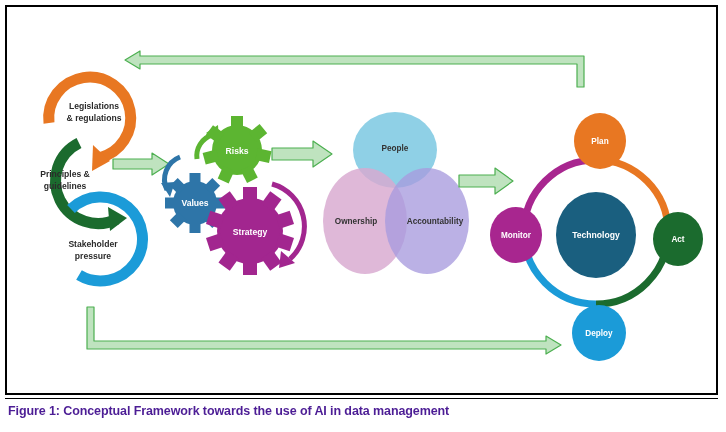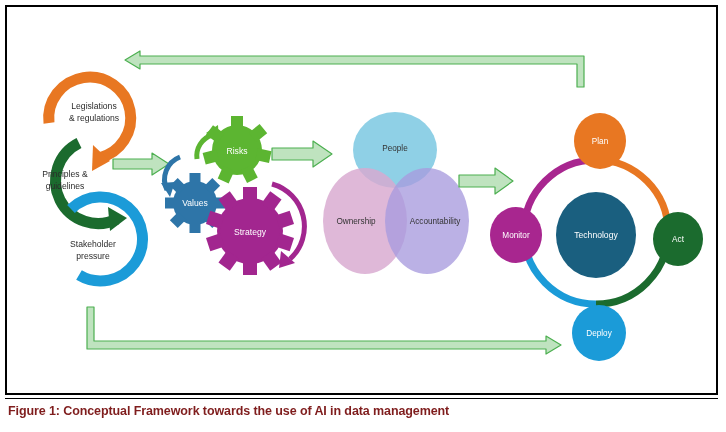--- a/index.html
+++ b/index.html
@@ -22,20 +22,21 @@
   #figure-frame {
     position: absolute;
     left: 5px;
     top: 5px;
     width: 713px;
     height: 390px;
     border: 2px solid #000000;
     box-sizing: border-box;
     background: #ffffff;
     overflow: hidden;
+    font-weight: bold;
   }
   #diagram-svg {
     position: absolute;
     left: 0;
     top: 0;
   }
   #caption-rule {
     position: absolute;
     left: 5px;
     top: 398px;
@@ -43,21 +44,21 @@
     height: 0;
     border-top: 1px solid #000000;
   }
   #figure-caption {
     position: absolute;
     left: 8px;
     top: 404px;
     width: 710px;
     font-size: 12.5px;
     font-weight: bold;
-    color: #7f1d1d;
+    color: #4c1d95;
     letter-spacing: -0.1px;
     font-family: "Liberation Sans", sans-serif;
   }
   .svg-label {
     font-family: "Liberation Sans", sans-serif;
     text-anchor: middle;
     dominant-baseline: middle;
   }
   .lbl-dark { fill: #2b2b2b; font-size: 8.6px; }
   .lbl-white { fill: #ffffff; font-size: 8.6px; }

